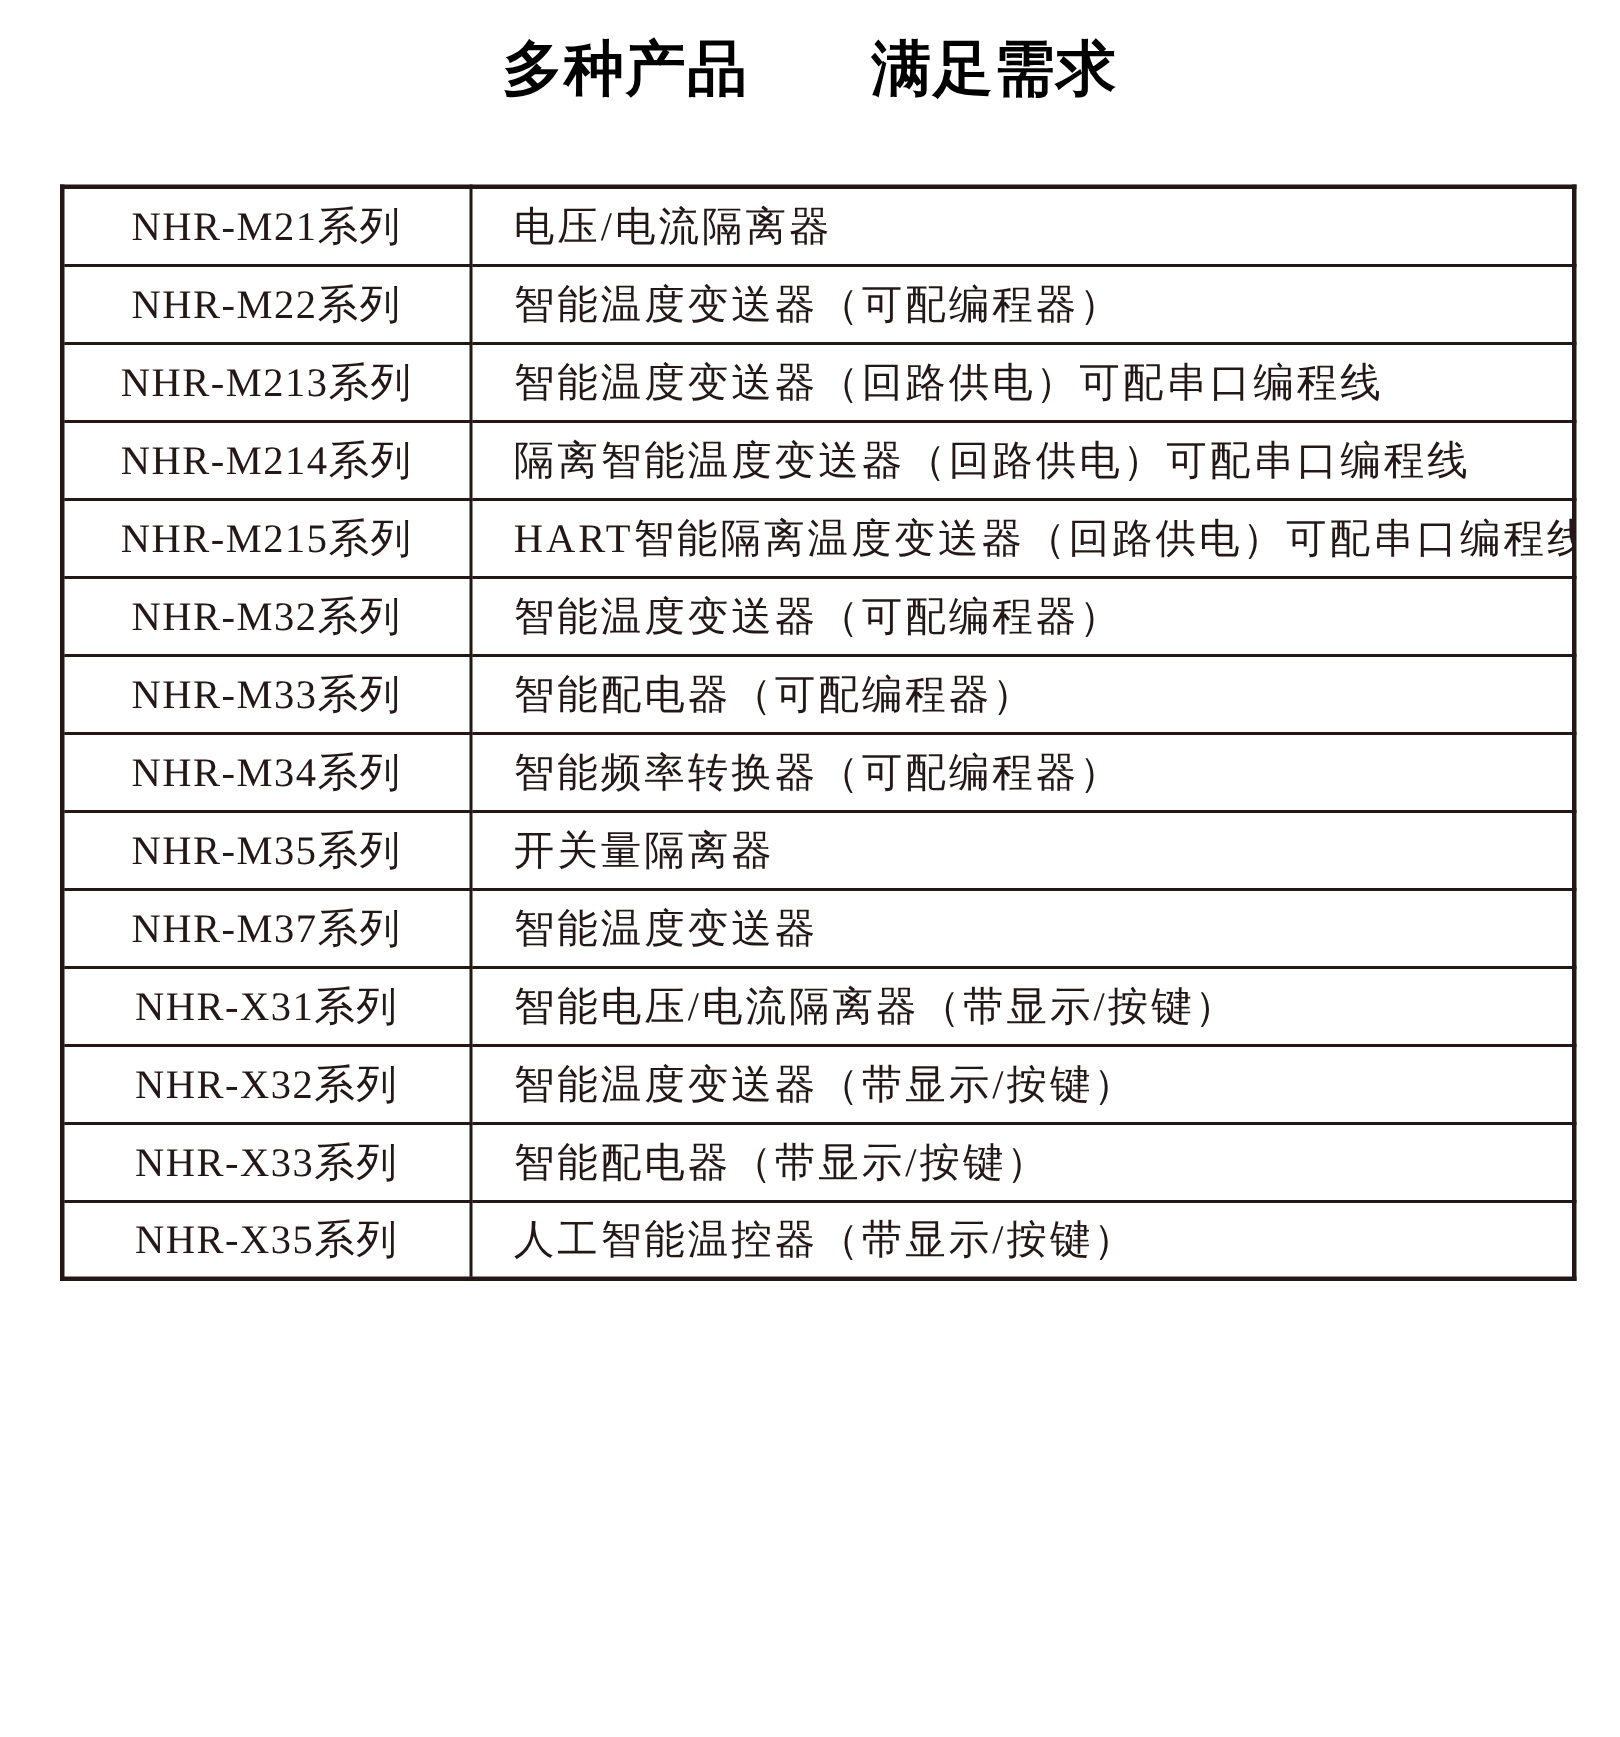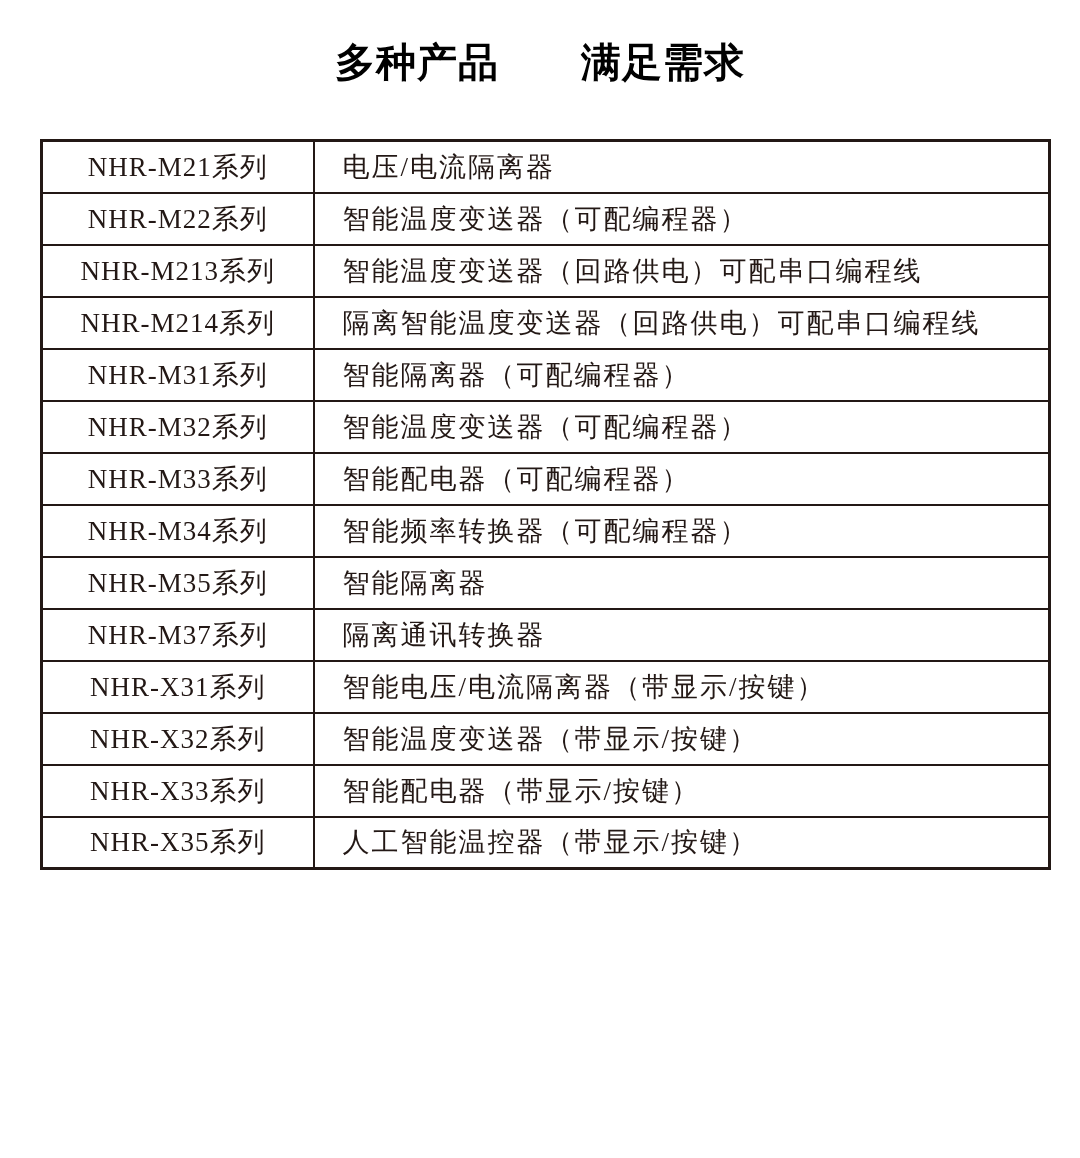--- a/index.html
+++ b/index.html
@@ -10,21 +10,21 @@
     color: #231815;
   }
   .page {
     position: relative;
     width: 1080px;
     height: 1158px;
     background: #ffffff;
     overflow: hidden;
   }
   .page-title {
-    margin-top: 38px;
+    margin-top: 22px;
     text-align: center;
     font-family: "Liberation Sans", "DejaVu Sans", sans-serif;
     font-weight: bold;
     font-size: 40px;
     line-height: 1.2;
     color: #000000;
     letter-spacing: 1px;
   }
   table.product-table {
     margin-top: 53px;
@@ -79,42 +79,42 @@
         </tr>
         <tr>
           <td class="series">NHR-M213系列</td>
           <td class="desc">智能温度变送器（回路供电）可配串口编程线</td>
         </tr>
         <tr>
           <td class="series">NHR-M214系列</td>
           <td class="desc">隔离智能温度变送器（回路供电）可配串口编程线</td>
         </tr>
         <tr>
-          <td class="series">NHR-M31系列</td>
-          <td class="desc">智能隔离器（可配编程器）</td>
+          <td class="series">NHR-M215系列</td>
+          <td class="desc">HART智能隔离温度变送器（回路供电）可配串口编程线</td>
         </tr>
         <tr>
           <td class="series">NHR-M32系列</td>
           <td class="desc">智能温度变送器（可配编程器）</td>
         </tr>
         <tr>
           <td class="series">NHR-M33系列</td>
           <td class="desc">智能配电器（可配编程器）</td>
         </tr>
         <tr>
           <td class="series">NHR-M34系列</td>
           <td class="desc">智能频率转换器（可配编程器）</td>
         </tr>
         <tr>
           <td class="series">NHR-M35系列</td>
-          <td class="desc">智能隔离器</td>
+          <td class="desc">开关量隔离器</td>
         </tr>
         <tr>
           <td class="series">NHR-M37系列</td>
-          <td class="desc">隔离通讯转换器</td>
+          <td class="desc">智能温度变送器</td>
         </tr>
         <tr>
           <td class="series">NHR-X31系列</td>
           <td class="desc">智能电压/电流隔离器（带显示/按键）</td>
         </tr>
         <tr>
           <td class="series">NHR-X32系列</td>
           <td class="desc">智能温度变送器（带显示/按键）</td>
         </tr>
         <tr>

